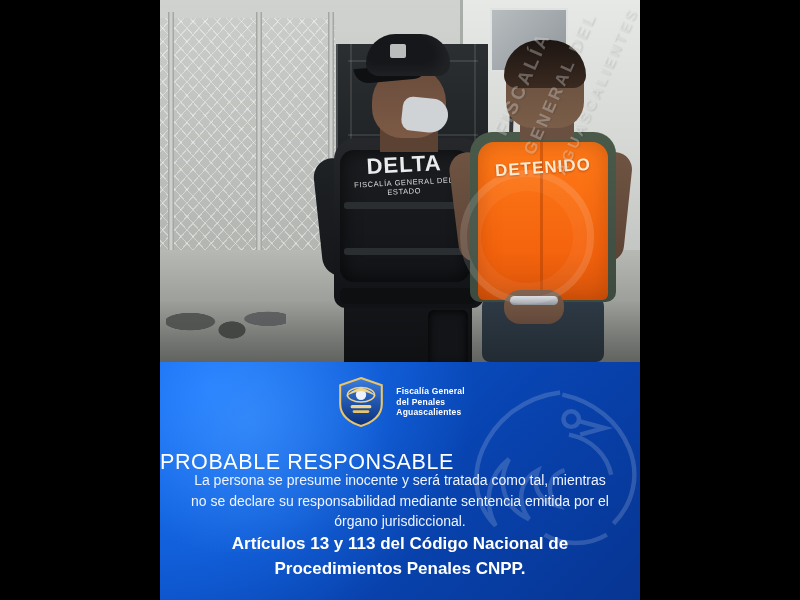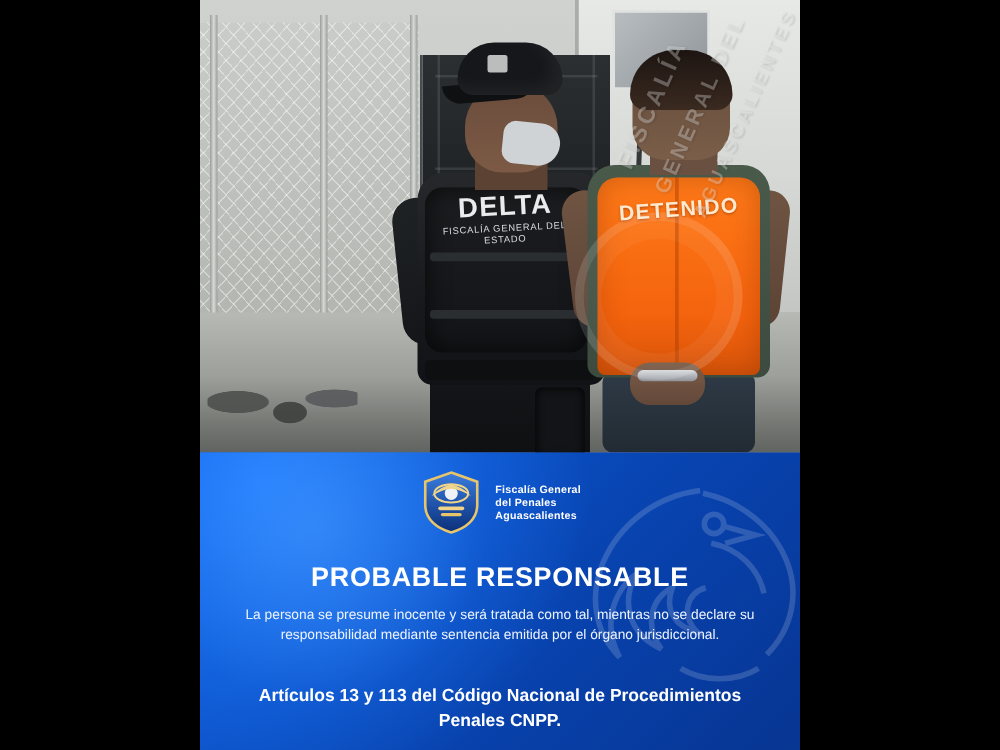--- a/index.html
+++ b/index.html
@@ -347,42 +347,41 @@
     gap: 9px;
   }
   .brand-logo { width: 52px; height: 52px; position: relative; }
   .brand-logo svg { width: 100%; height: 100%; display:block; }
   .brand-text { color: #ffffff; line-height: 1.22; }
   .brand-text div { font-size: 8.5px; font-weight: bold; letter-spacing: .2px; }
 
   .headline {
     position: absolute;
     left: 0; top: 88px; width: 480px;
+    color: #ffffff;
+    font-size: 21.5px;
+    font-weight: normal;
+    letter-spacing: .6px;
+  }
+
+  .body-text {
+    position: absolute;
+    left: 28px; top: 108px; width: 424px;
+    text-align: center;
+    color: #eef4ff;
+    font-size: 14px;
+    line-height: 1.48;
+  }
+
+  .legal-text {
+    position: absolute;
+    left: 28px; top: 170px; width: 424px;
     text-align: center;
     color: #ffffff;
-    font-size: 21.5px;
-    font-weight: bold;
-    letter-spacing: .6px;
-  }
-
-  .body-text {
-    position: absolute;
-    left: 28px; top: 122px; width: 424px;
-    text-align: center;
-    color: #eef4ff;
-    font-size: 11px;
-    line-height: 1.48;
-  }
-
-  .legal-text {
-    position: absolute;
-    left: 28px; top: 184px; width: 424px;
-    text-align: center;
-    color: #ffffff;
-    font-size: 14px;
+    font-size: 17px;
     font-weight: bold;
     line-height: 1.45;
   }
 
   .bar-left, .bar-right {
     position: absolute; top: 0; width: 160px; height: 600px; background: #000;
   }
   .bar-left { left: 0; }
   .bar-right { left: 640px; }
 </style>

